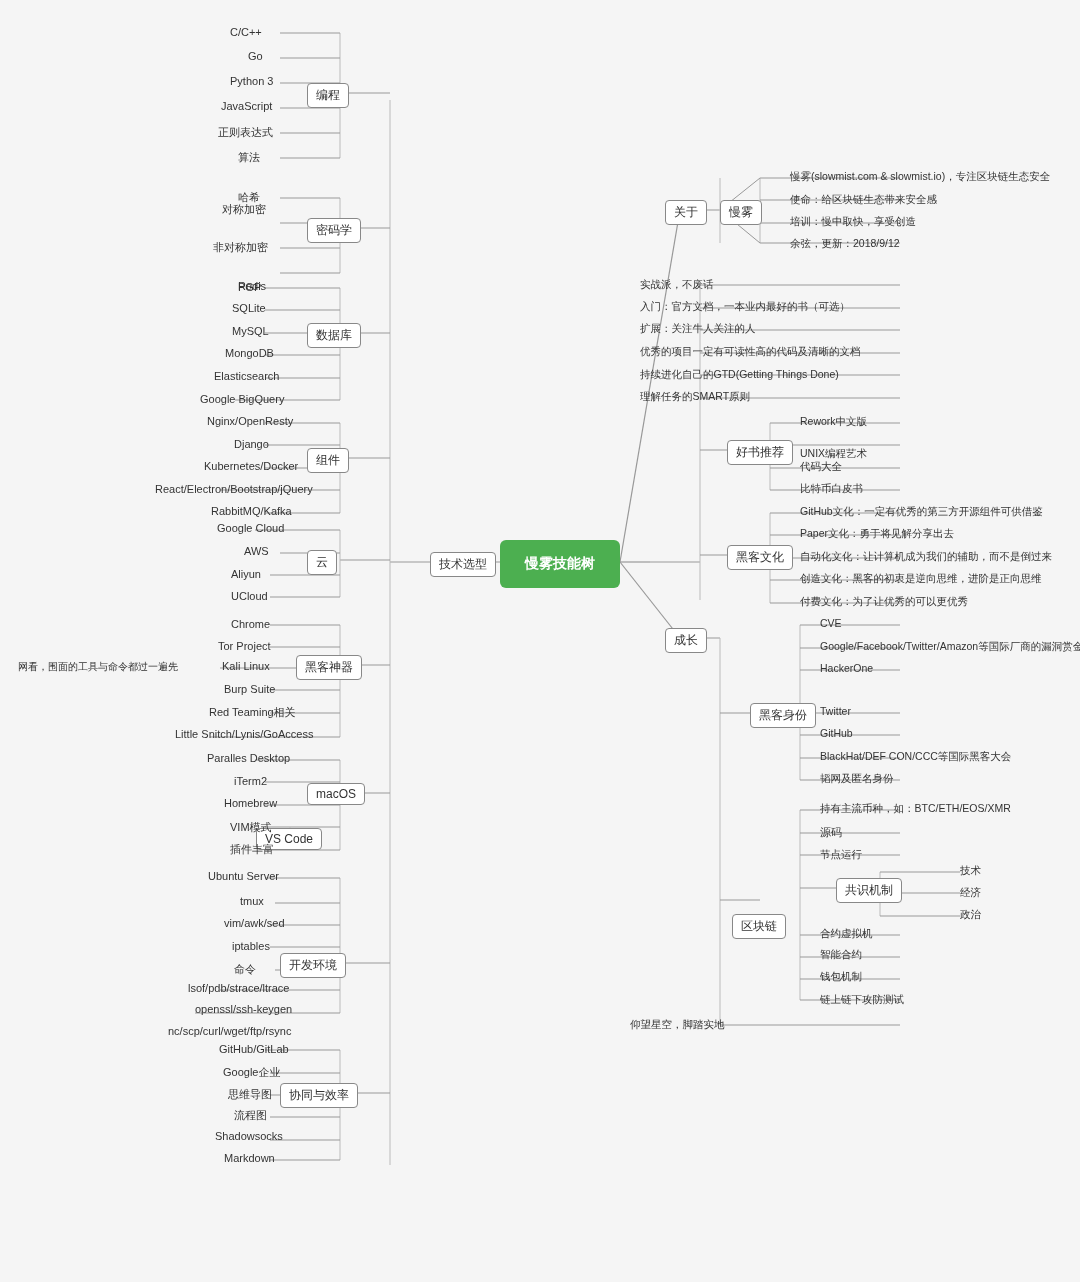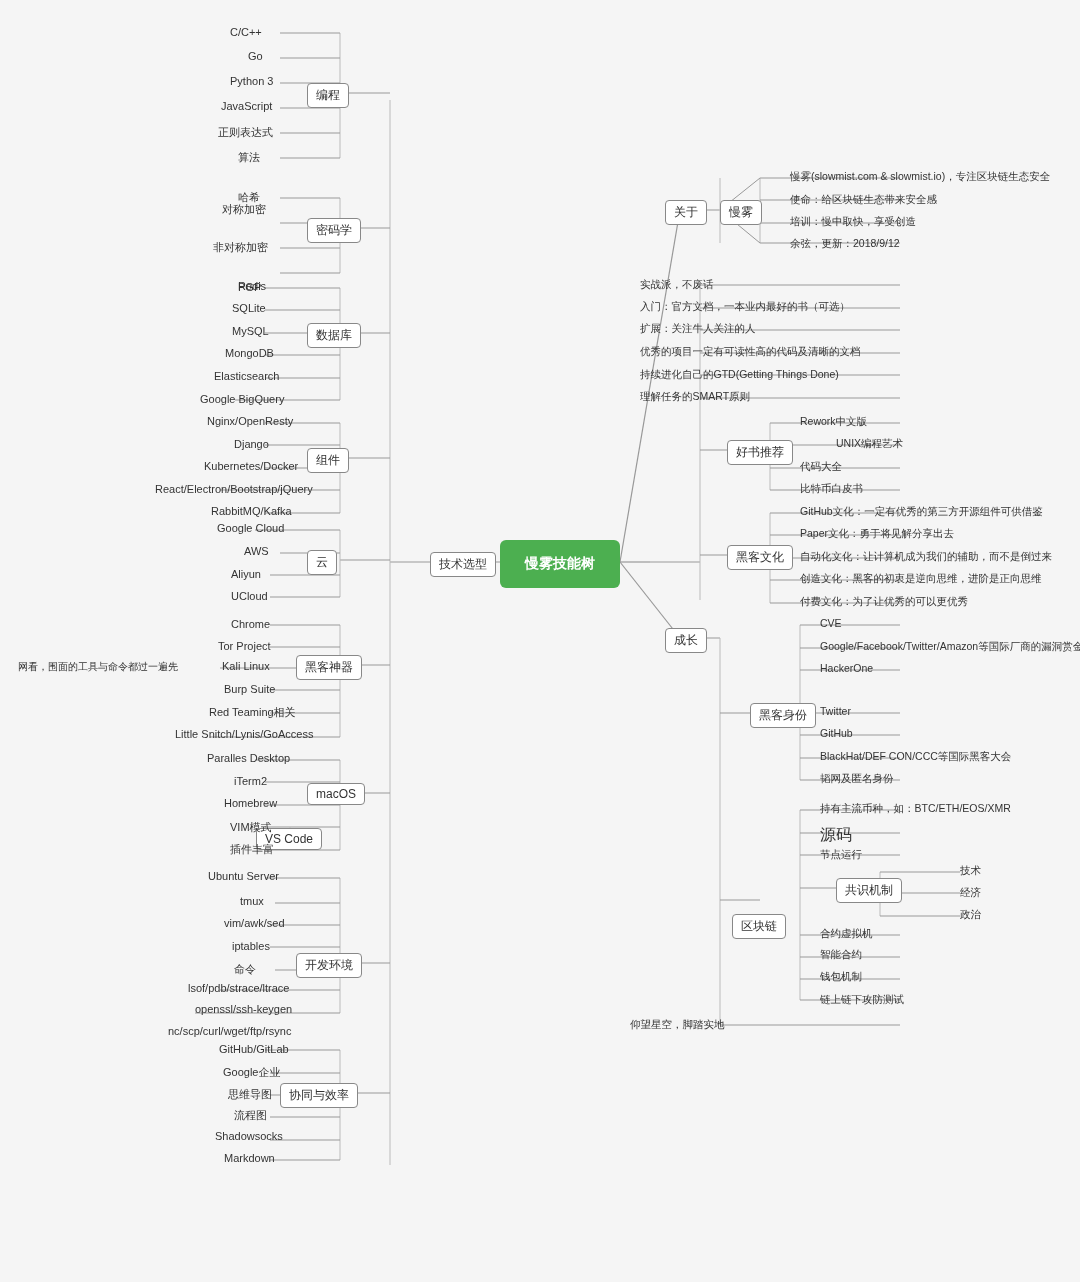--- a/index.html
+++ b/index.html
@@ -240,21 +240,21 @@
   <div class="center-node" style="left:500px; top:540px;">慢雾技能树</div>
 
   <div class="branch-label" style="left:307px; top:83px;">编程</div>
   <div class="branch-label" style="left:307px; top:218px;">密码学</div>
   <div class="branch-label" style="left:307px; top:323px;">数据库</div>
   <div class="branch-label" style="left:307px; top:448px;">组件</div>
   <div class="branch-label" style="left:307px; top:550px;">云</div>
   <div class="branch-label" style="left:296px; top:655px;">黑客神器</div>
   <div class="branch-label" style="left:307px; top:783px;">macOS</div>
   <div class="branch-label" style="left:256px; top:828px;">VS Code</div>
-  <div class="branch-label" style="left:296px; top:953px;">开发环境</div>
+  <div class="branch-label" style="left:280px; top:953px;">开发环境</div>
   <div class="branch-label" style="left:280px; top:1083px;">协同与效率</div>
 
   <div class="branch-label" style="left:665px; top:200px;">关于</div>
   <div class="branch-label" style="left:720px; top:200px;">慢雾</div>
   <div class="branch-label" style="left:430px; top:552px;">技术选型</div>
   <div class="branch-label" style="left:665px; top:628px;">成长</div>
   <div class="branch-label" style="left:727px; top:440px;">好书推荐</div>
   <div class="branch-label" style="left:727px; top:545px;">黑客文化</div>
   <div class="branch-label" style="left:750px; top:703px;">黑客身份</div>
   <div class="branch-label" style="left:732px; top:890px;margin-top:24px;">区块链</div>
@@ -326,40 +326,40 @@
   <div class="leaf-node" style="left:790px; top:237px; font-size:10.5px;">余弦，更新：2018/9/12</div>
 
   <div class="leaf-node" style="left:640px; top:278px; font-size:10.5px;">实战派，不废话</div>
   <div class="leaf-node" style="left:640px; top:300px; font-size:10.5px;">入门：官方文档，一本业内最好的书（可选）</div>
   <div class="leaf-node" style="left:640px; top:322px; font-size:10.5px;">扩展：关注牛人关注的人</div>
   <div class="leaf-node" style="left:640px; top:345px; font-size:10.5px;">优秀的项目一定有可读性高的代码及清晰的文档</div>
   <div class="leaf-node" style="left:640px; top:368px; font-size:10.5px;">持续进化自己的GTD(Getting Things Done)</div>
   <div class="leaf-node" style="left:640px; top:390px; font-size:10.5px;">理解任务的SMART原则</div>
 
   <div class="leaf-node" style="left:800px; top:415px; font-size:10.5px;">Rework中文版</div>
-  <div class="leaf-node" style="left:800px; top:437px; font-size:10.5px;margin-left:36px;">UNIX编程艺术</div>
+  <div class="leaf-node" style="left:800px; top:447px; font-size:10.5px;">UNIX编程艺术</div>
   <div class="leaf-node" style="left:800px; top:460px; font-size:10.5px;text-align:right;">代码大全</div>
   <div class="leaf-node" style="left:800px; top:482px; font-size:10.5px;">比特币白皮书</div>
 
   <div class="leaf-node" style="left:800px; top:505px; font-size:10.5px;">GitHub文化：一定有优秀的第三方开源组件可供借鉴</div>
   <div class="leaf-node" style="left:800px; top:527px; font-size:10.5px;">Paper文化：勇于将见解分享出去</div>
   <div class="leaf-node" style="left:800px; top:550px; font-size:10.5px;">自动化文化：让计算机成为我们的辅助，而不是倒过来</div>
   <div class="leaf-node" style="left:800px; top:572px; font-size:10.5px;">创造文化：黑客的初衷是逆向思维，进阶是正向思维</div>
   <div class="leaf-node" style="left:800px; top:595px; font-size:10.5px;">付费文化：为了让优秀的可以更优秀</div>
 
   <div class="leaf-node" style="left:820px; top:617px; font-size:10.5px;">CVE</div>
   <div class="leaf-node" style="left:820px; top:640px; font-size:10.5px;">Google/Facebook/Twitter/Amazon等国际厂商的漏洞赏金</div>
   <div class="leaf-node" style="left:820px; top:662px; font-size:10.5px;">HackerOne</div>
   <div class="leaf-node" style="left:820px; top:705px; font-size:10.5px;">Twitter</div>
   <div class="leaf-node" style="left:820px; top:727px; font-size:10.5px;">GitHub</div>
   <div class="leaf-node" style="left:820px; top:750px; font-size:10.5px;">BlackHat/DEF CON/CCC等国际黑客大会</div>
   <div class="leaf-node" style="left:820px; top:772px; font-size:10.5px;">韬网及匿名身份</div>
 
   <div class="leaf-node" style="left:820px; top:802px; font-size:10.5px;">持有主流币种，如：BTC/ETH/EOS/XMR</div>
-  <div class="leaf-node" style="left:820px; top:825px; font-size:16px;">源码</div>
+  <div class="leaf-node" style="left:820px; top:825px; font-size:11px;">源码</div>
   <div class="leaf-node" style="left:820px; top:848px; font-size:10.5px;">节点运行</div>
 
   <div class="leaf-node" style="left:960px; top:864px; font-size:10.5px;">技术</div>
   <div class="leaf-node" style="left:960px; top:886px; font-size:10.5px;">经济</div>
   <div class="leaf-node" style="left:960px; top:908px; font-size:10.5px;">政治</div>
 
   <div class="leaf-node" style="left:820px; top:927px; font-size:10.5px;">合约虚拟机</div>
   <div class="leaf-node" style="left:820px; top:948px; font-size:10.5px;">智能合约</div>
   <div class="leaf-node" style="left:820px; top:970px; font-size:10.5px;">钱包机制</div>
   <div class="leaf-node" style="left:820px; top:993px; font-size:10.5px;">链上链下攻防测试</div>

